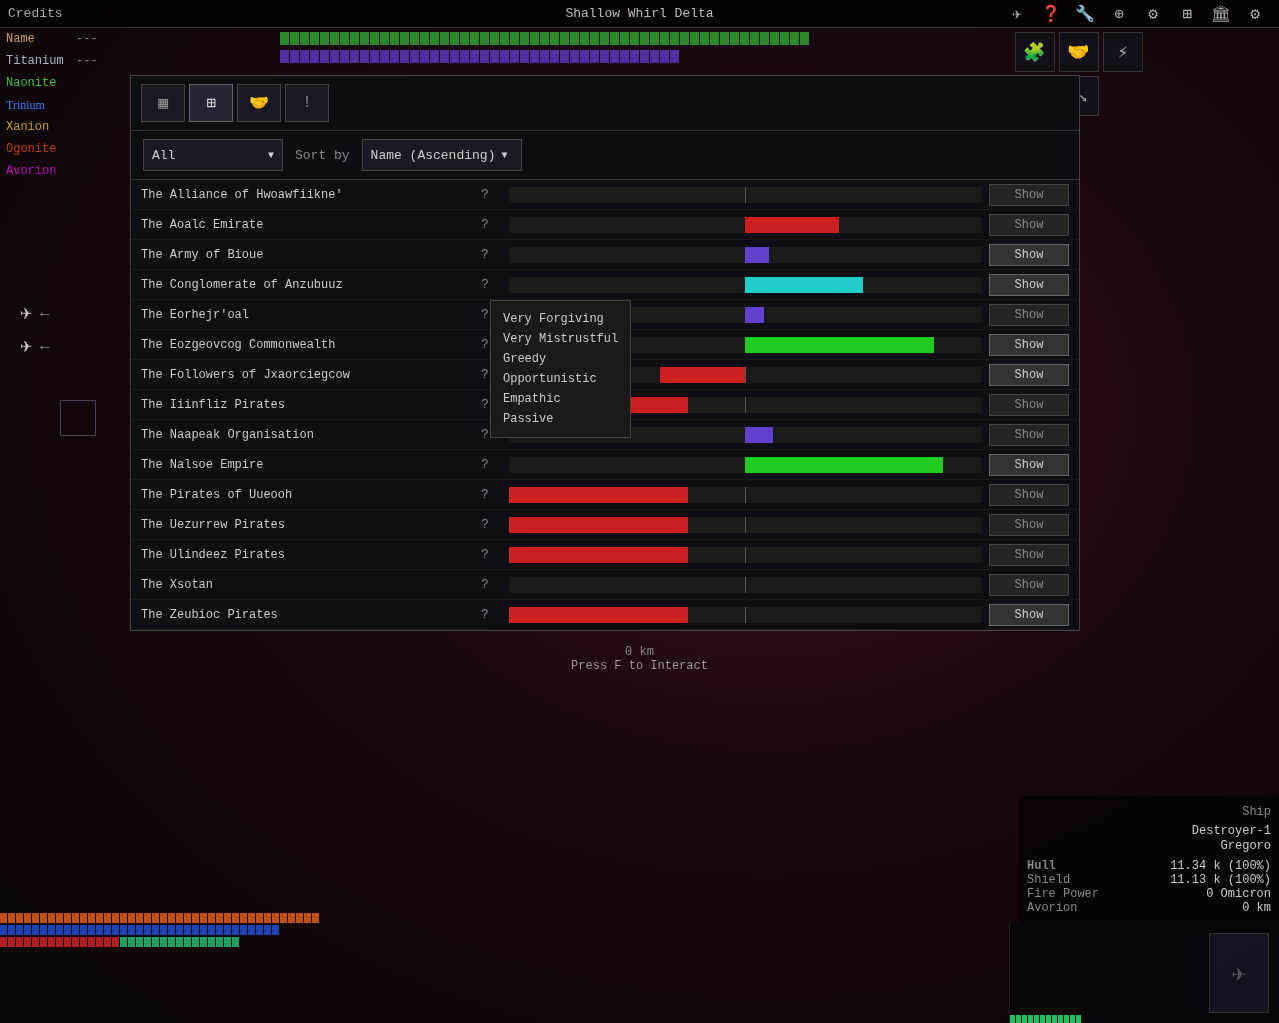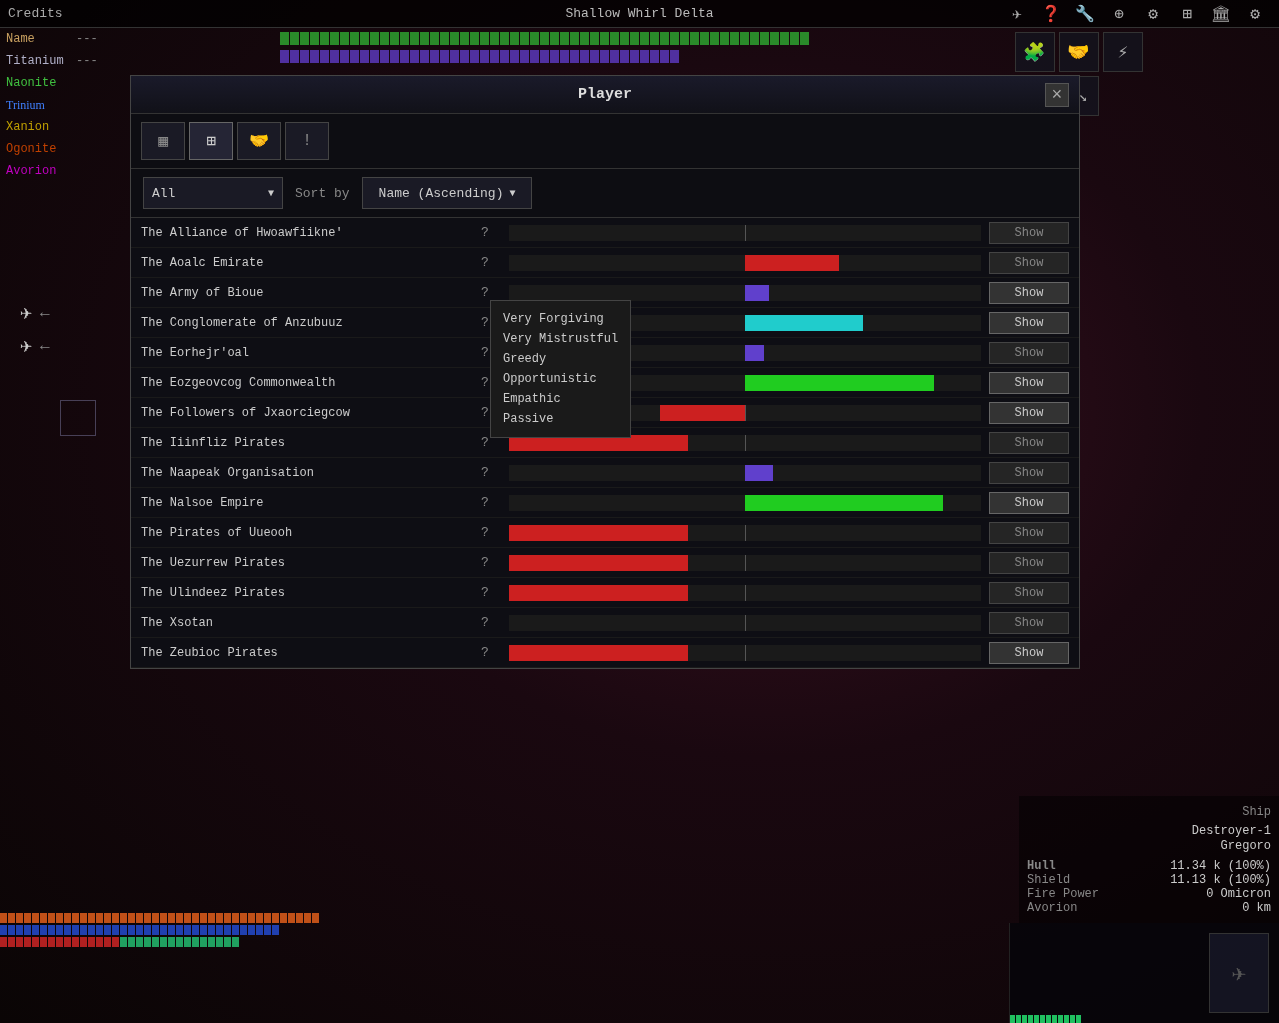--- a/index.html
+++ b/index.html
@@ -182,21 +182,21 @@
       cursor: pointer;
     }
     .filter-label {
       color: #888;
       font-size: 13px;
     }
     .sort-select {
       background: #1a1a25;
       border: 1px solid #444;
       color: #ccc;
-      padding: 4px 16px;
+      padding: 4px 8px;
       font-size: 13px;
       height: 32px;
       display: flex;
       align-items: center;
       gap: 6px;
       cursor: pointer;
       min-width: 160px;
     }
 
     
@@ -459,24 +459,20 @@
     <div style="width:40px;height:40px;background:rgba(20,20,30,0.8);border:1px solid #333;display:flex;align-items:center;justify-content:center;color:#aaa;font-size:18px;cursor:pointer;">🤝</div>
     <div style="width:40px;height:40px;background:rgba(20,20,30,0.8);border:1px solid #333;display:flex;align-items:center;justify-content:center;color:#aaa;font-size:18px;cursor:pointer;">⚡</div>
   </div>
   <div style="display:flex;gap:4px;padding:0 6px;flex-wrap:wrap;">
     <div style="width:40px;height:40px;background:rgba(20,20,30,0.8);border:1px solid #333;display:flex;align-items:center;justify-content:center;color:#aaa;font-size:14px;cursor:pointer;">✈↙</div>
     <div style="width:40px;height:40px;background:rgba(20,20,30,0.8);border:1px solid #333;display:flex;align-items:center;justify-content:center;color:#aaa;font-size:14px;cursor:pointer;">✈↘</div>
   </div>
 </div>
 
 <div class="modal-overlay">
-  <div class="modal-header">
-    <span class="modal-title">Player</span>
-    <div class="modal-close">×</div>
-  </div>
 
   <div class="tab-bar">
     <div class="tab-btn">
       <span>▦</span>
     </div>
     <div class="tab-btn active">
       <span>⊞</span>
     </div>
     <div class="tab-btn">
       <span>🤝</span>

